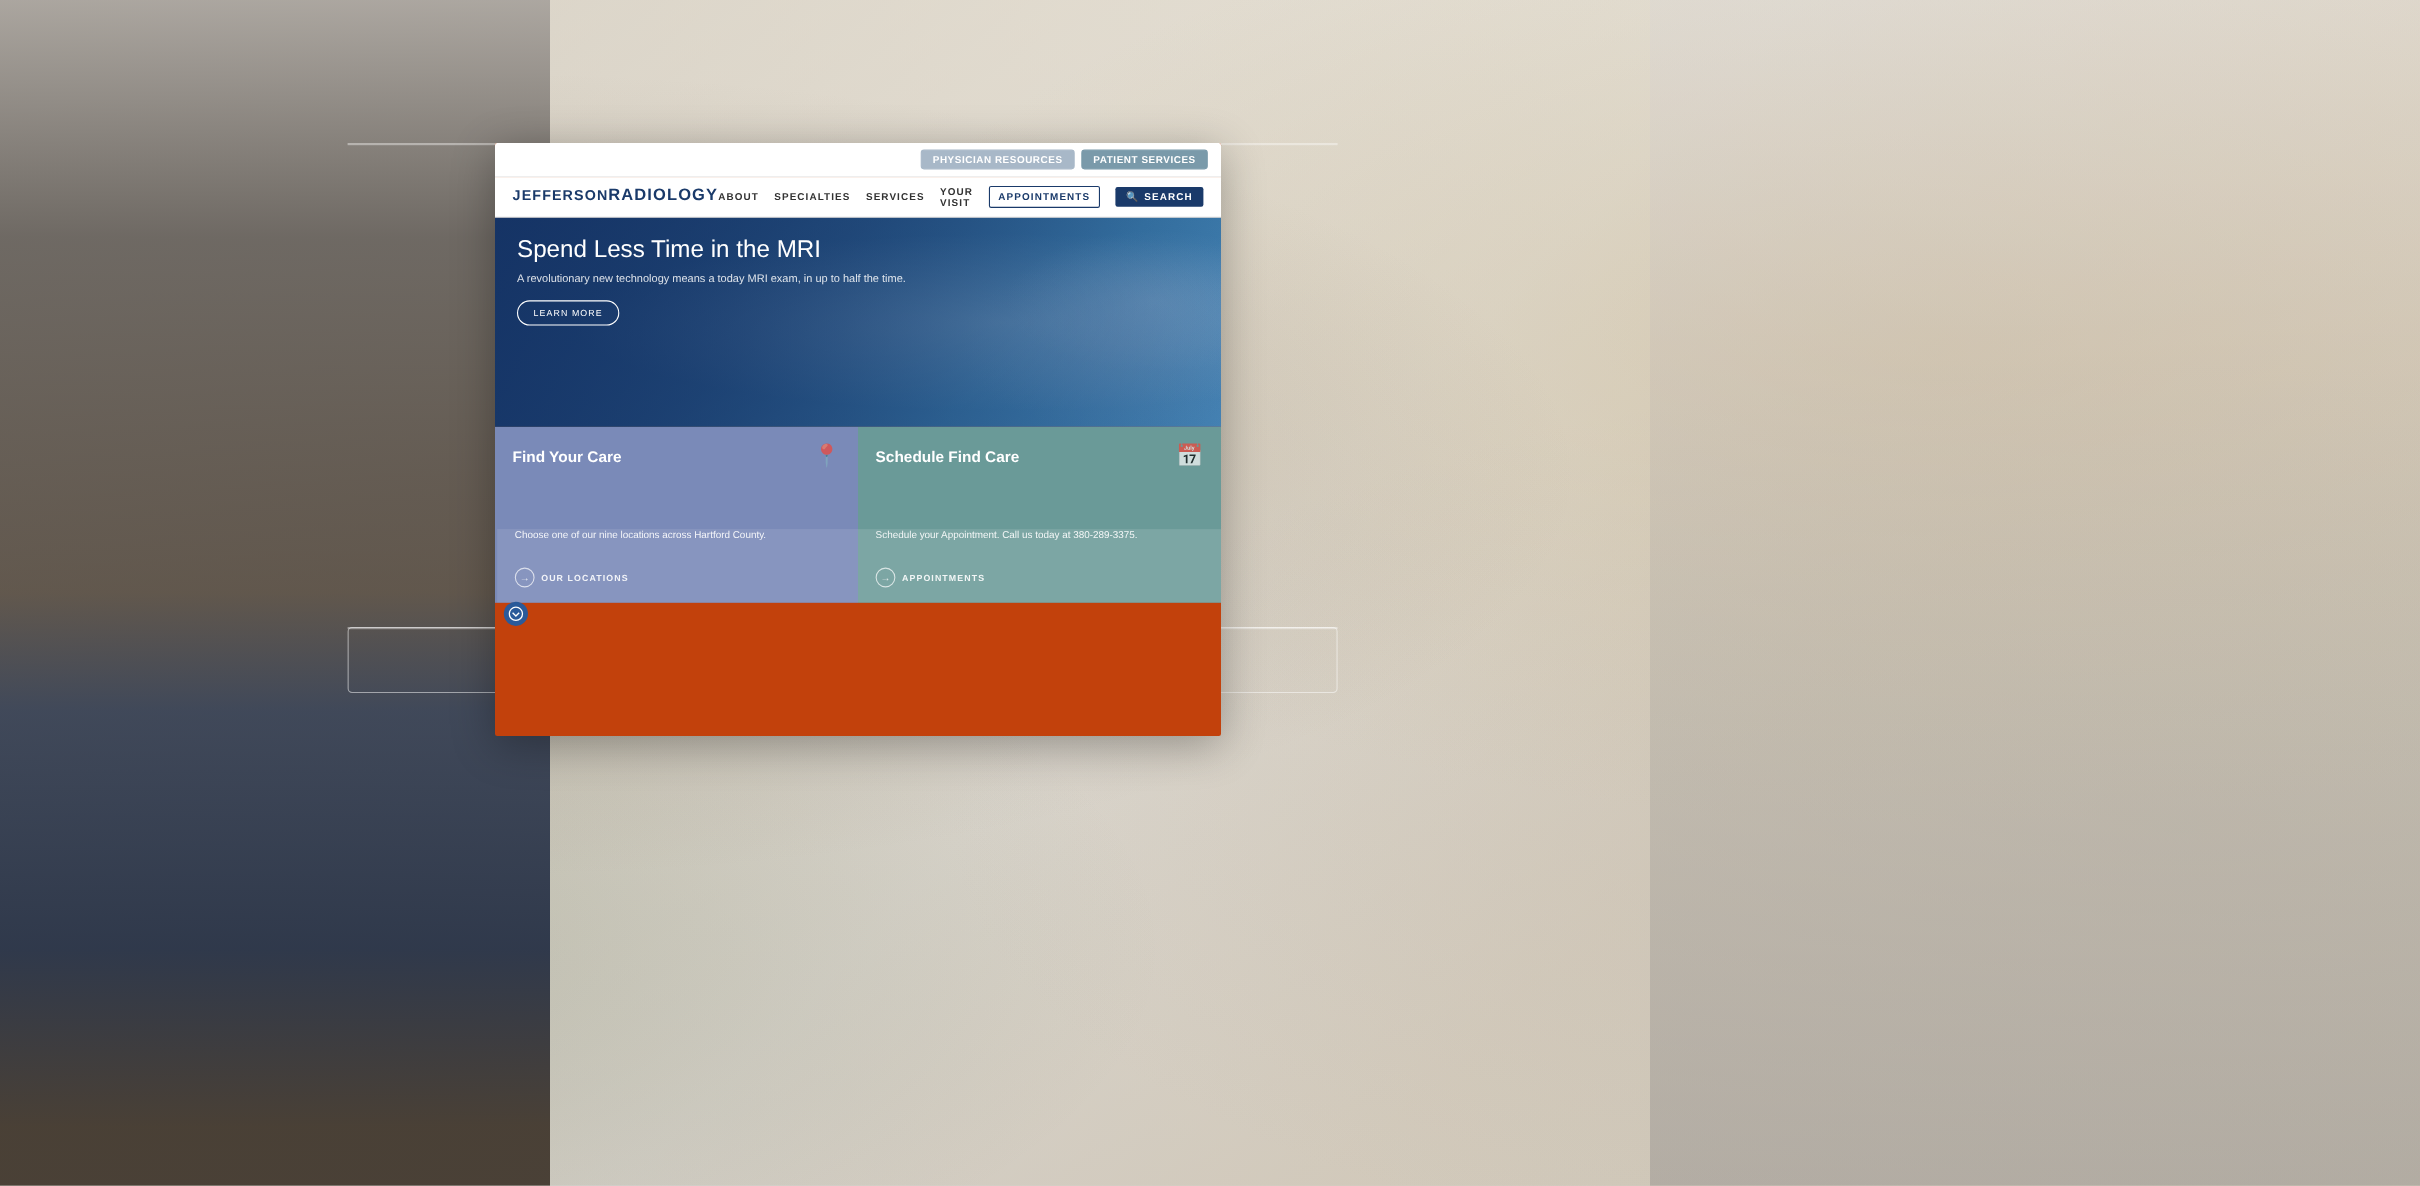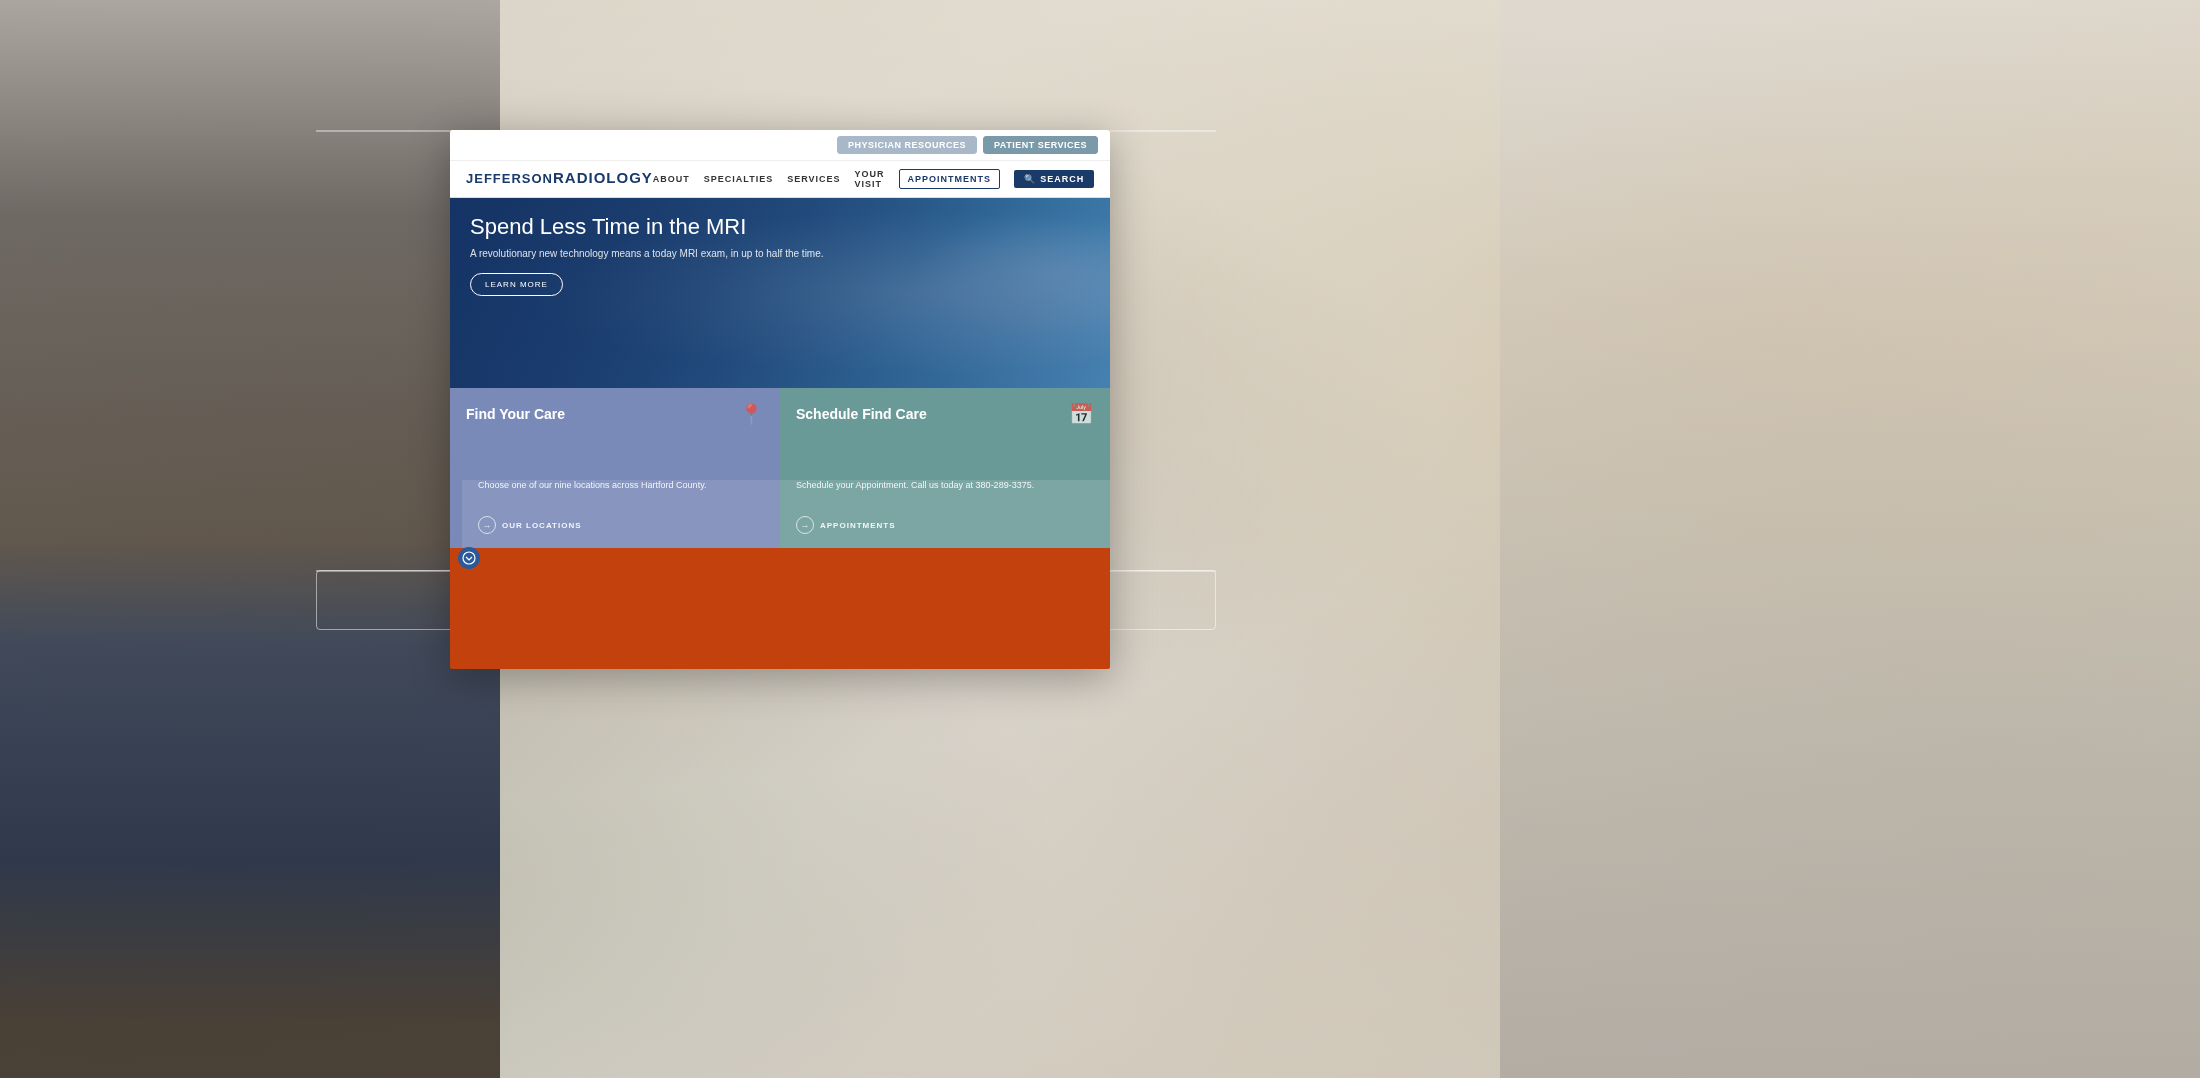--- a/index.html
+++ b/index.html
@@ -322,21 +322,21 @@
       font-weight: 700;
       letter-spacing: 1px;
       text-transform: uppercase;
       color: rgba(255,255,255,0.9);
       cursor: pointer;
     }
 
     
     .card-find .card-body-area {
       background: rgba(255,255,255,0.1);
-      margin: 0 0 0 12px;
+      margin: 0 0 0 2px;
       flex: 1;
       display: flex;
       flex-direction: column;
     }
 
     .card-body-area {
       background: rgba(255,255,255,0.12);
       flex: 1;
       display: flex;
       flex-direction: column;

